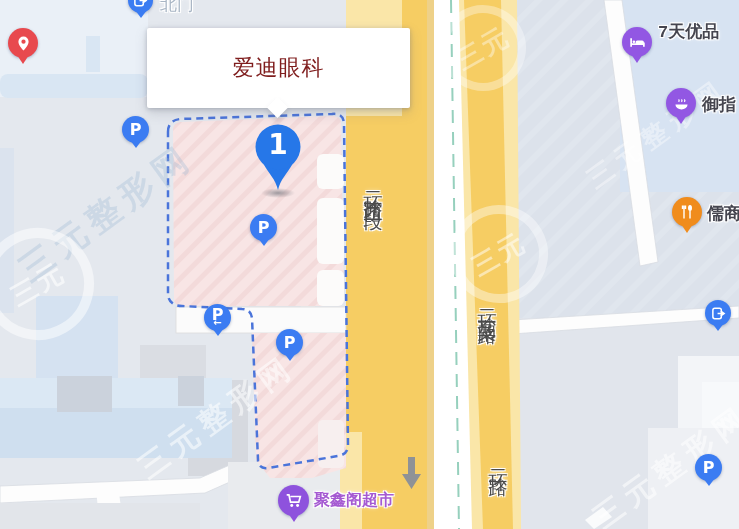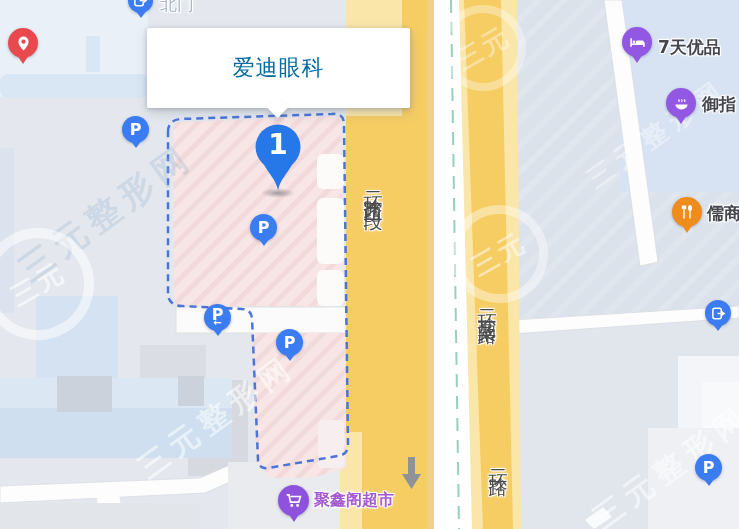--- a/index.html
+++ b/index.html
@@ -43,21 +43,21 @@
     box-shadow:0 1px 4px rgba(110,115,130,.4),0 5px 12px rgba(110,115,130,.25);
     display:flex;align-items:center;justify-content:center;
   }
   #popup::after{
     content:"";position:absolute;left:123px;bottom:-7px;width:15px;height:15px;
     background:#fff;transform:rotate(45deg);
     box-shadow:3px 3px 5px rgba(110,115,130,.25);
   }
   #popup .title{
     font-family:"DejaVu Serif","Liberation Serif",serif;
-    font-size:22px;color:#0369a1;letter-spacing:1px;position:relative;z-index:1;
+    font-size:22px;color:#7f1d1d;letter-spacing:1px;position:relative;z-index:1;
   }
 
   
   #marker1{position:absolute;left:255px;top:124px;width:46px;height:70px;z-index:7;}
   #marker1 .num{
     position:absolute;left:0;top:7px;width:46px;text-align:center;
     color:#fff;font-size:28px;font-weight:700;line-height:1;
   }
   #marker-shadow{
     position:absolute;left:261px;top:188px;width:34px;height:10px;z-index:3;border-radius:50%;
@@ -190,21 +190,21 @@
   <div class="pin" style="left:622px;top:27px;">
     <span class="circle" style="width:30px;height:30px;background:#9257e3;">
       <svg width="17" height="17" viewBox="0 0 16 16">
           <path d="M2 4 v8 M2 9.5 h12 M14 8 v4" stroke="#fff" stroke-width="1.6" fill="none"></path>
           <circle cx="4.6" cy="7.3" r="1.2" fill="#fff"></circle>
           <rect x="6.2" y="6.2" width="7.8" height="3.3" rx="1.6" fill="#fff"></rect>
         </svg>
     </span>
     <span class="tail" style="top:27px;border-top:9px solid #9257e3;"></span>
   </div>
-  <div class="poi-label halo" style="left:658px;top:36px;">7天优品</div>
+  <div class="poi-label halo" style="left:658px;top:20px;font-family:Liberation Mono, monospace;">7天优品</div>
 
   <div class="pin" style="left:666px;top:88px;">
     <span class="circle" style="width:30px;height:30px;background:#9257e3;">
       <svg width="17" height="17" viewBox="0 0 16 16">
           <path d="M2.3 9 h11.4 a5.7 4.6 0 0 1-11.4 0 z" fill="#fff"></path>
           <path d="M5.3 6.5 q1-1.1 0-2.3 M8 6.5 q1-1.1 0-2.3 M10.7 6.5 q1-1.1 0-2.3" stroke="#fff" stroke-width="1.2" fill="none"></path>
         </svg>
     </span>
     <span class="tail" style="top:27px;border-top:9px solid #9257e3;"></span>
   </div>

